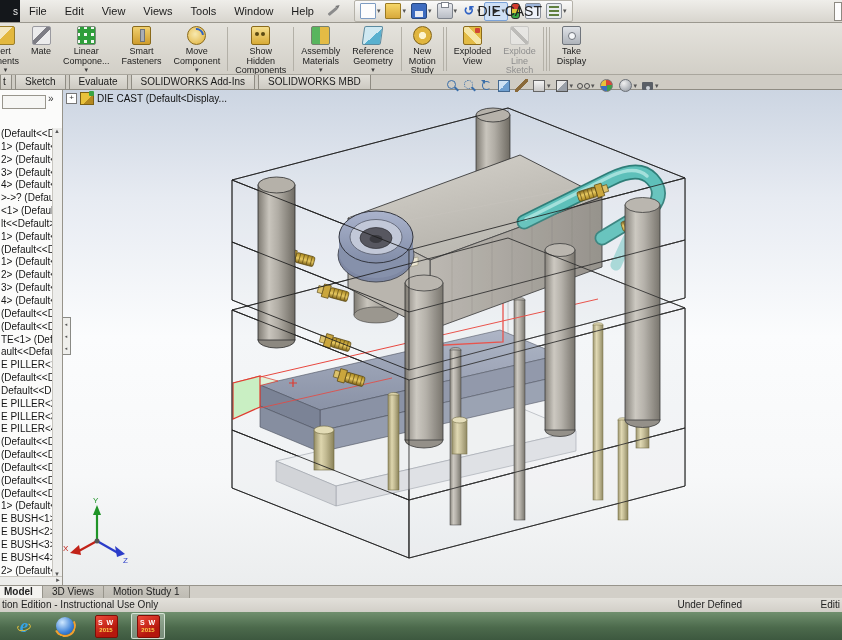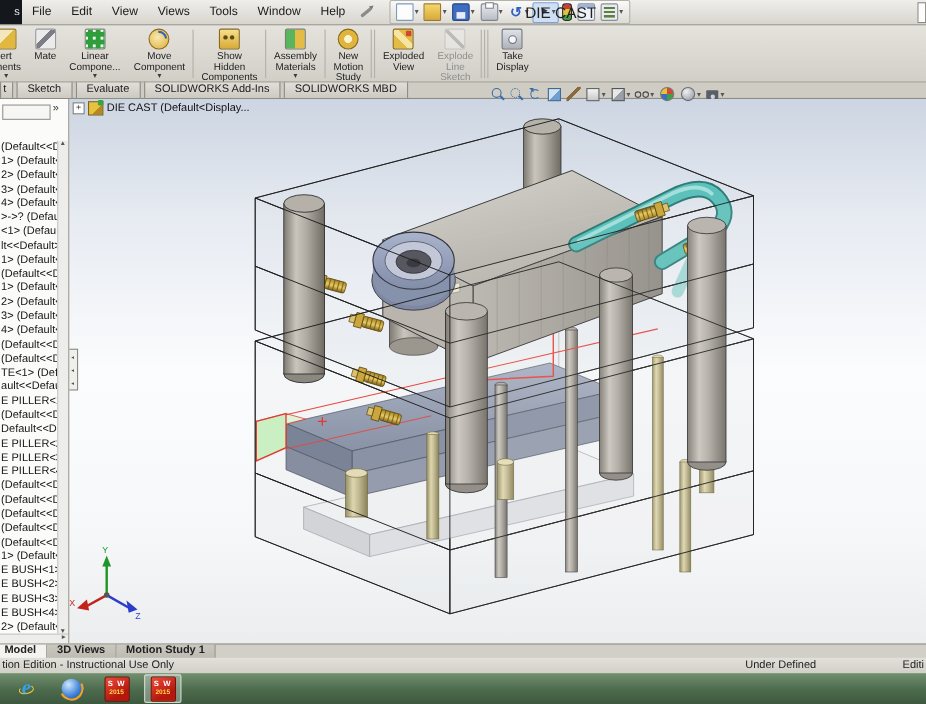--- a/index.html
+++ b/index.html
@@ -124,21 +124,21 @@
   .vroot{position:absolute;left:4px;top:3px;display:flex;align-items:center;gap:3px;font-size:10px;color:#111;z-index:5;}
   .plusbox{width:9px;height:9px;border:1px solid #777;background:#fff;font-size:8px;line-height:7px;text-align:center;color:#333;flex:none;}
   .asmicon{width:12px;height:11px;background:linear-gradient(135deg,#e9c23c 60%,#b5891f 60%);border:1px solid #7d6114;flex:none;position:relative;}
   .asmicon::after{content:"";position:absolute;right:-1px;top:-2px;width:5px;height:5px;background:#3aa344;border-radius:1px;}
   .splitter{position:absolute;left:-1px;top:228px;width:8px;height:36px;background:#efefec;border:1px solid #8a8a85;
     display:flex;flex-direction:column;align-items:center;justify-content:space-around;font-size:5px;color:#555;z-index:6;}
   
   #bottomtabs{position:absolute;top:585px;left:0;right:0;height:13px;background:#d2cfc8;
     border-top:1px solid #97948b;display:flex;font-size:10px;z-index:12;}
   .btab{padding:0 9px;border-right:1px solid #97948b;background:linear-gradient(#cac7bf,#bdbab2);
-    height:13px;line-height:12px;color:#222;white-space:nowrap;font-weight:bold;}
+    height:13px;line-height:12px;color:#222;white-space:nowrap;}
   .btab.active{background:#f4f3f0;font-weight:bold;margin-left:-5px;}
   
   #statusbar{position:absolute;top:598px;left:0;right:0;height:14px;background:linear-gradient(#e2e0da,#d2cfc8);
     font-size:10px;line-height:14px;color:#222;z-index:12;}
   .sb-left{position:absolute;left:2px;white-space:nowrap;}
   .sb-underdef{position:absolute;right:100px;}
   .sb-edit{position:absolute;right:2px;width:20px;overflow:hidden;white-space:nowrap;text-align:right;}
   
   #taskbar{position:absolute;top:612px;left:0;right:0;height:28px;
     background:linear-gradient(#71906f,#4c6a4c 55%,#3d583f);display:flex;align-items:center;gap:9px;
@@ -221,37 +221,48 @@
       <span class="ric ric-mate"></span>
       <span>Mate</span>
     </div>
     <div class="rbtn">
       <span class="ric ric-linear"></span>
       <span>Linear</span>
       <span>Compone...</span>
       <div class="rcaret">▾</div>
     </div>
     <div class="rbtn">
+      <span class="ric ric-smart"></span>
+      <span>Smart</span>
+      <span>Fasteners</span>
+    </div>
+    <div class="rbtn">
       <span class="ric ric-move"></span>
       <span>Move</span>
       <span>Component</span>
       <div class="rcaret">▾</div>
     </div>
     <div class="rdiv"></div>
     <div class="rbtn">
       <span class="ric ric-showhidden"></span>
       <span>Show</span>
       <span>Hidden</span>
       <span>Components</span>
     </div>
     <div class="rdiv"></div>
     <div class="rbtn">
       <span class="ric ric-asmfeat"></span>
       <span>Assembly</span>
       <span>Materials</span>
+      <div class="rcaret">▾</div>
+    </div>
+    <div class="rbtn">
+      <span class="ric ric-refgeo"></span>
+      <span>Reference</span>
+      <span>Geometry</span>
       <div class="rcaret">▾</div>
     </div>
     <div class="rdiv"></div>
     <div class="rbtn">
       <span class="ric ric-motion"></span>
       <span>New</span>
       <span>Motion</span>
       <span>Study</span>
     </div>
     <div class="rdiv"></div>

